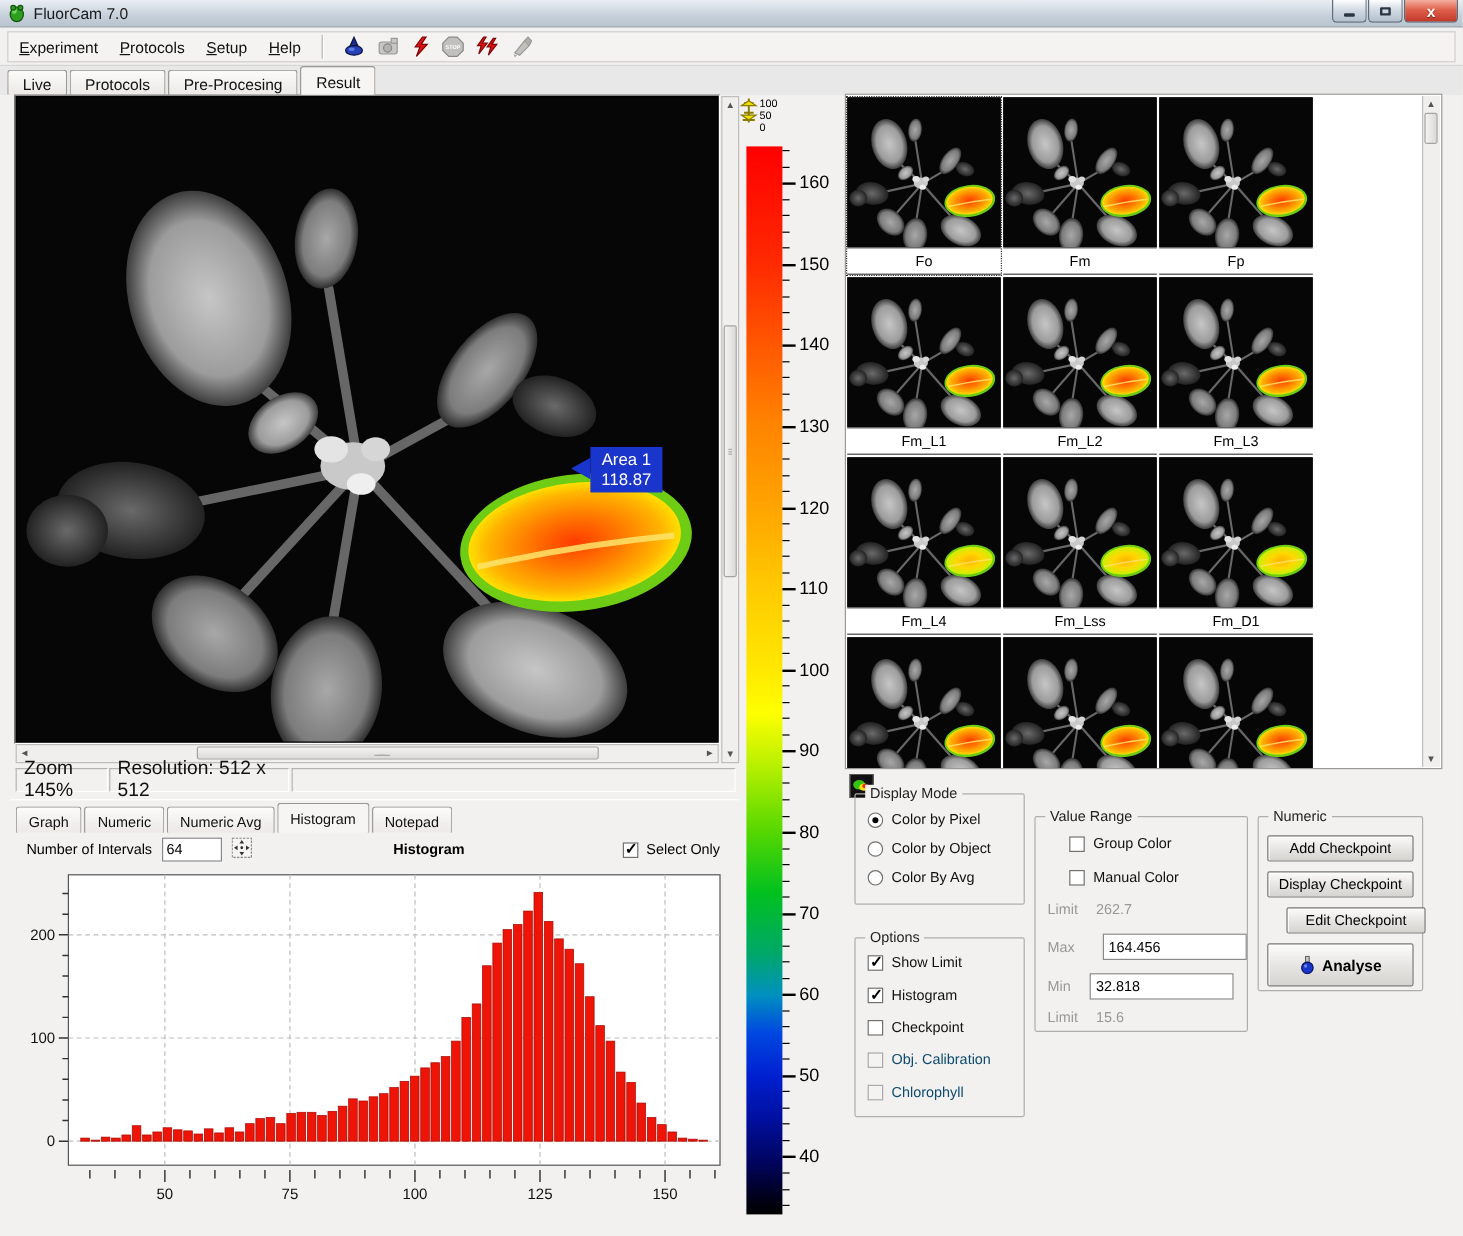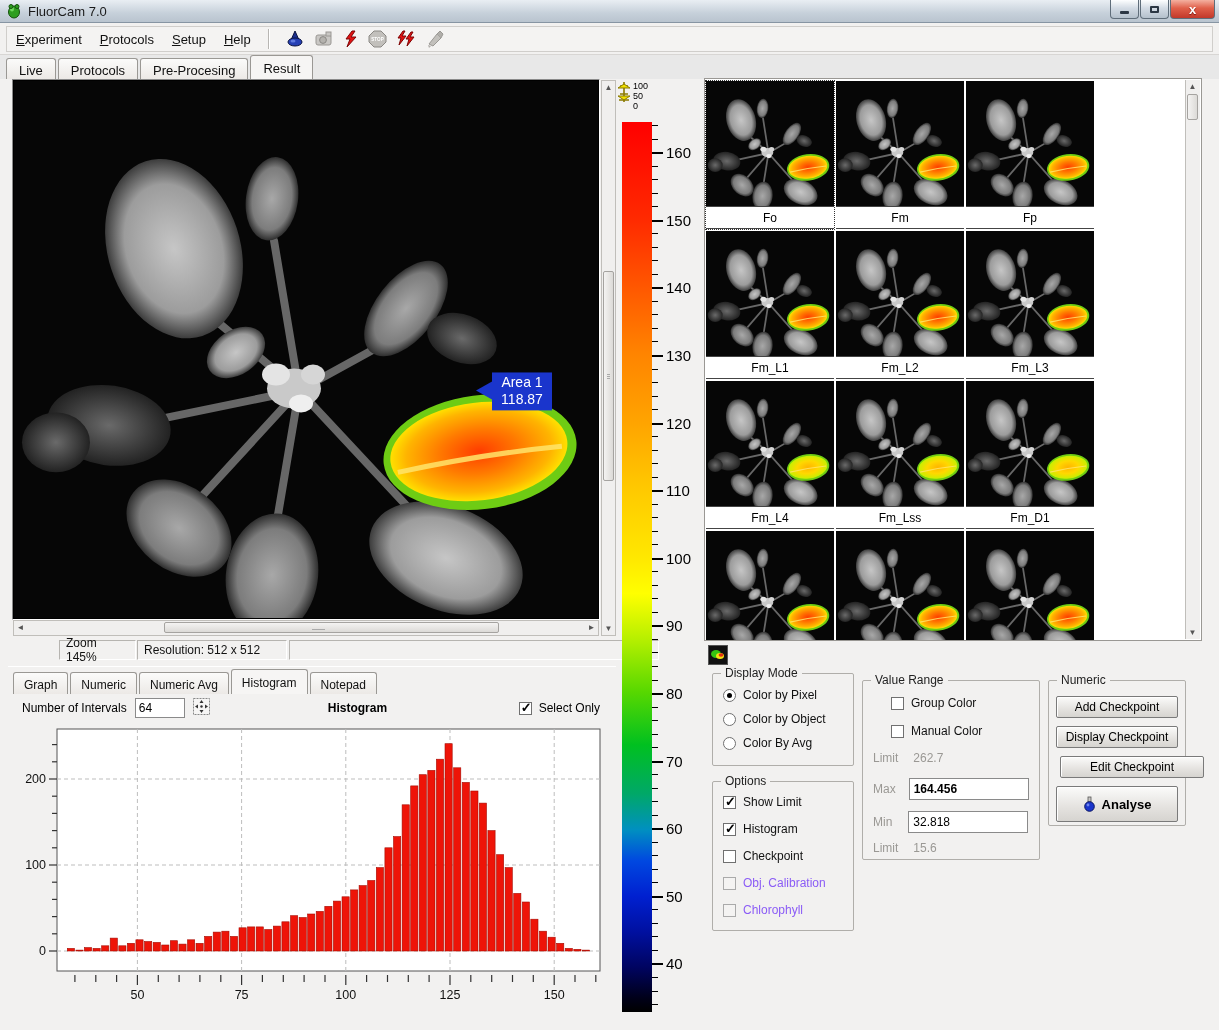--- a/index.html
+++ b/index.html
@@ -53,21 +53,21 @@
   .sb-v { left:601px; top:1px; width:15px; height:556px; }
   .sb-h { left:13px; top:541px; width:586px; height:16px; }
   .sb-thumb { position:absolute; background:linear-gradient(90deg,#f4f3f2,#dcdad7); border:1px solid #a5a3a0; border-radius:2px; }
   .sb-h .sb-thumb { background:linear-gradient(#f4f3f2,#dcdad7); }
   .sb-arrow { position:absolute; width:13px; height:13px; display:flex; align-items:center; justify-content:center; color:#555; font-size:8px; }
   .grip { position:absolute; left:3px; right:3px; top:50%; height:1px; background:#aaa; box-shadow:0 2px 0 #aaa, 0 -2px 0 #aaa; }
 
   
   .status-cell { position:absolute; top:561px; height:20px; border:1px solid #b6b4b0;
     border-bottom-color:#fff; border-right-color:#fff; background:#f2f1f0;
-    font-size:12px; color:#111; display:flex; align-items:center; padding:0 6px;margin-left:46px; }
+    font-size:16px; color:#111; display:flex; align-items:center; padding:0 6px; }
 
   
   .colorbar { left:616px; top:0px; width:92px; height:951px; }
   .cb-gradient { position:absolute; left:6px; top:43px; width:30px; height:890px; }
   .cb-tick { position:absolute; background:#000; height:2px; }
   .cb-label { position:absolute; left:50px; font-size:15px; color:#000; }
   .cb-icon { position:absolute; left:0; top:1px; }
 
   
   .thumbs { left:704px; top:-1px; width:498px; height:563px; background:#fff; border:1px solid #9a9894; overflow:hidden; }
@@ -81,21 +81,21 @@
   
   .formula-icon { left:708px; top:566px; width:20px; height:20px; border:1px solid #555; background:#000; }
   .formula-field { left:740px; top:565px; width:446px; height:26px; background:#f6f5f4;
     border:1px solid #b6b4b0; border-bottom-color:#fff; border-right-color:#fff;
     display:flex; align-items:center; justify-content:center; font-size:14px; font-weight:bold; color:#000; }
 
   
   .groupbox { position:absolute; border:1px solid #b0aeaa; border-radius:2px; }
   .gb-title { position:absolute; top:-8px; left:8px; background:#f2f1f0; padding:0 4px; font-size:12px; color:#222; }
   .opt-row { position:absolute; display:flex; align-items:center; gap:7px; font-size:12px; color:#111; }
-  .opt-row.disabled { color:#8b5cf6; }
+  .opt-row.disabled { color:#0c4a6e; }
   .radio { width:13px; height:13px; border-radius:50%; border:1px solid #707070; background:#fff; position:relative; }
   .radio.on::after { content:""; position:absolute; left:3px; top:3px; width:5px; height:5px; border-radius:50%; background:#000; }
   .cbx { width:13px; height:13px; border:1px solid #707070; background:#fff; position:relative; }
   .cbx.on::after { content:"✓"; position:absolute; left:1px; top:-3px; font-size:13px; font-weight:bold; color:#000; }
   .opt-row.disabled .cbx { border-color:#aaa; background:#f4f3f2; }
   .gray-lab { color:#9a9894; }
   .vr-field { width:120px; height:22px; border:1px solid #8a8a8a; background:#fff; font-size:12px; padding:1px 4px; font-family:"Liberation Sans",sans-serif; }
 
   .push-btn { position:absolute; border:1px solid #7a7a7a; border-radius:2px;
     background:linear-gradient(#fbfbfa,#e4e2df 60%,#d6d4d0);
@@ -1024,21 +1024,21 @@
 
     <div class="formula-icon abs">
       <svg width="18" height="18" viewBox="0 0 18 18">
           <rect width="18" height="18" fill="#111"></rect>
           <ellipse cx="7" cy="8" rx="5" ry="4" fill="#35c413"></ellipse>
           <ellipse cx="11" cy="10" rx="4" ry="3" fill="#f5e211"></ellipse>
           <ellipse cx="12" cy="9" rx="2.4" ry="1.8" fill="#e33113"></ellipse>
         </svg>
     </div>
 
-    <div class="groupbox" id="gb-display" style="left:712px;top:594px;width:142px;height:93px">
+    <div class="groupbox" id="gb-display" style="left:712px;top:582px;width:142px;height:93px">
       <span class="gb-title">Display Mode</span>
     <div class="opt-row" style="left:10px;top:14px">
        <span class="radio on"></span>
           <span>Color by Pixel</span>
         </div>
         <div class="opt-row" style="left:10px;top:38px">
        <span class="radio "></span>
           <span>Color by Object</span>
         </div>
         <div class="opt-row" style="left:10px;top:62px">
@@ -1078,36 +1078,36 @@
         <div class="opt-row" style="left:28px;top:43px">
        <span class="cbx "></span>
           <span>Manual Color</span>
         </div>
         <div class="opt-row gray-lab" style="left:10px;top:70px">
           <span>Limit</span>
           <span style="margin-left:8px">262.7</span>
         </div>
      <div class="opt-row" style="left:10px;top:97px">
           <span class="gray-lab">Max</span>
-          <input class="vr-field" style="margin-left: 6px; font-weight: bold;" value="164.456">
+          <input class="vr-field" style="margin-left: 16px;" value="164.456">
         </div>
      <div class="opt-row" style="left:10px;top:130px">
           <span class="gray-lab">Min</span>
           <input class="vr-field" style="margin-left: 9px;" value="32.818">
         </div>
      <div class="opt-row gray-lab" style="left:10px;top:160px">
           <span>Limit</span>
           <span style="margin-left:8px">15.6</span>
         </div>
       </div>
     <div class="groupbox" id="gb-numeric" style="left:1048px;top:601px;width:138px;height:146px">
       <span class="gb-title">Numeric</span>
     <div class="push-btn" style="left:7px;top:15px;width:122px;height:22px">Add Checkpoint</div>
         <div class="push-btn" style="left:7px;top:45px;width:122px;height:22px">Display Checkpoint</div>
-        <div class="push-btn" style="left:11px;top:75px;width:144px;height:22px">Edit Checkpoint</div>
+        <div class="push-btn" style="left:23px;top:75px;width:116px;height:22px">Edit Checkpoint</div>
         <div class="push-btn analyse" style="left:7px;top:105px;width:122px;height:36px">
      <svg width="13" height="16" viewBox="0 0 13 16">
             <rect x="5" y="1" width="3" height="5" fill="#c9c7c4" stroke="#555" stroke-width="0.8"></rect>
             <circle cx="6.5" cy="10.5" r="4.8" fill="#1a35cc" stroke="#0a1560"></circle>
             <circle cx="5" cy="9" r="1.4" fill="#6f85ec"></circle>
           </svg>
      <span>Analyse</span>
         </div>
       </div>
 

